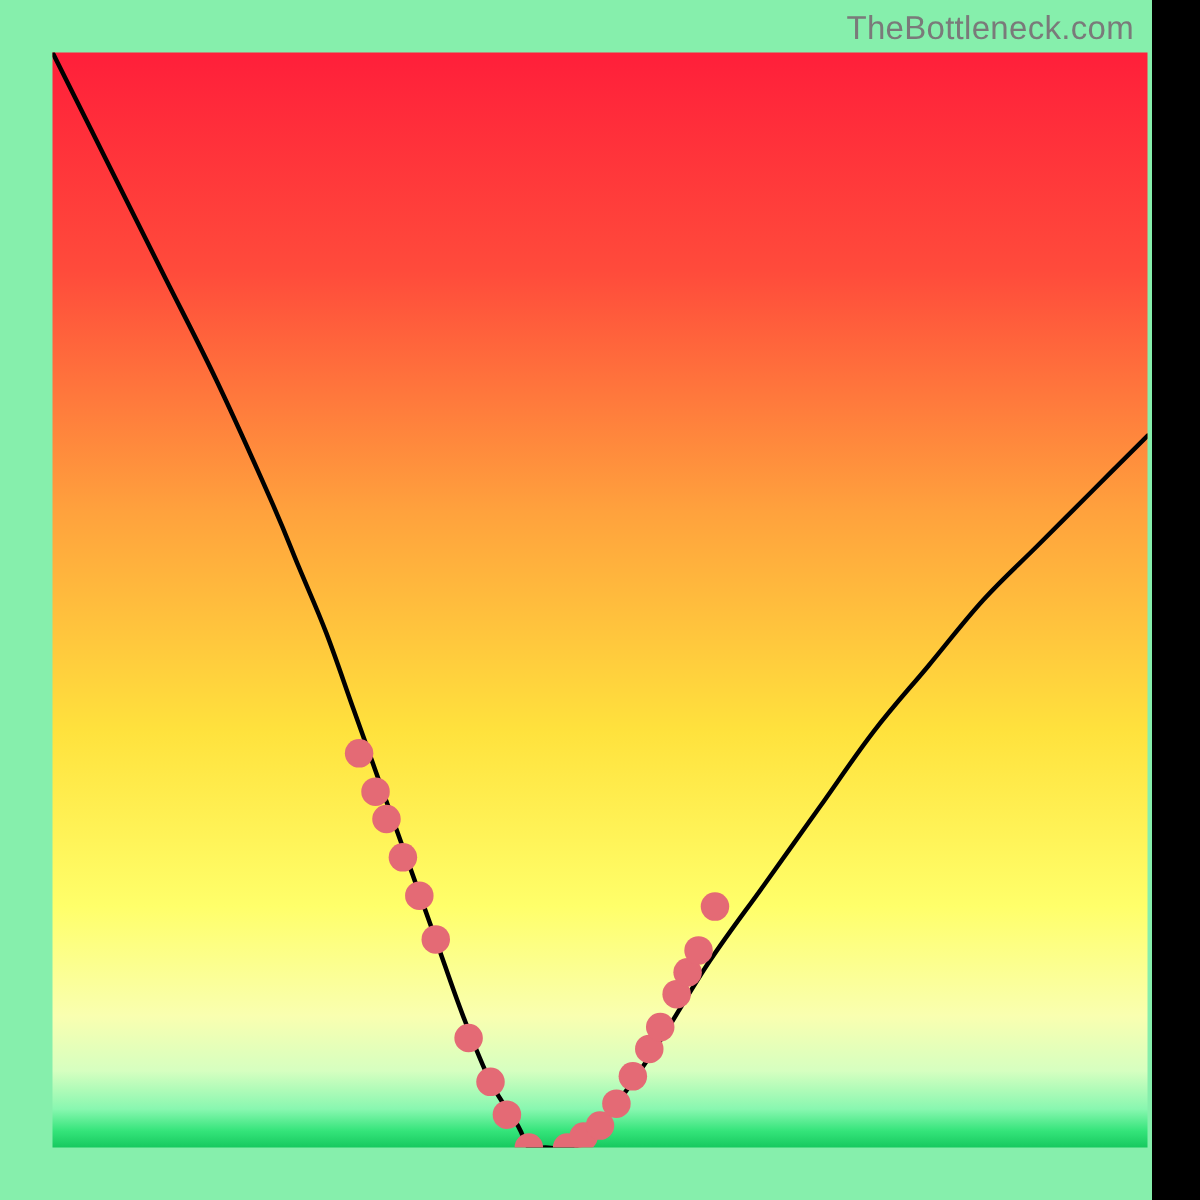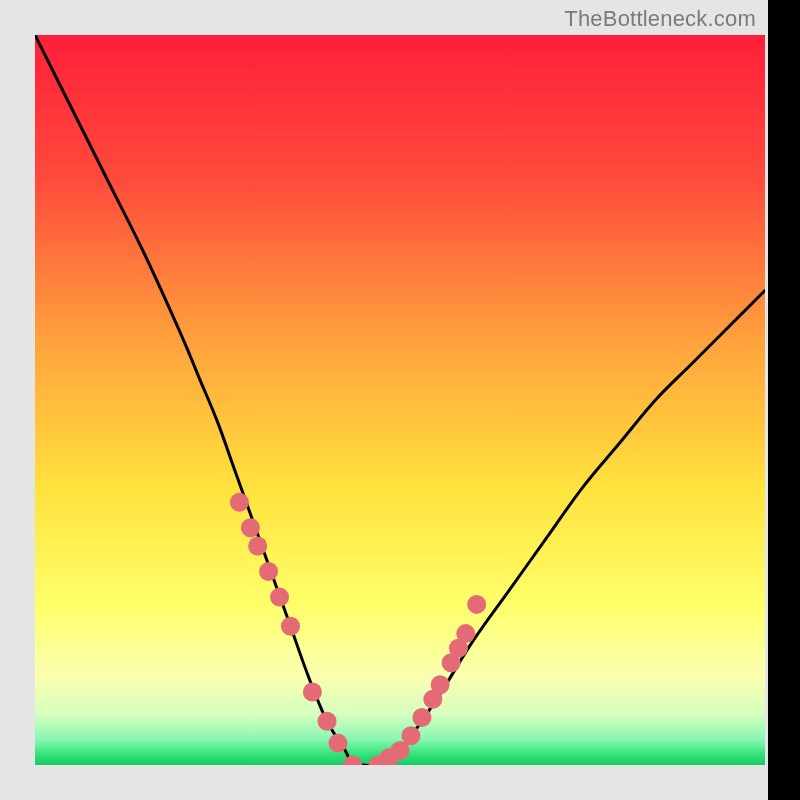--- a/index.html
+++ b/index.html
@@ -10,21 +10,21 @@
     background: #000;
     overflow: hidden;
     font-family: Arial, Helvetica, sans-serif;
   }
   .frame {
     position: absolute;
     left: 0;
     top: 0;
     width: 768px;
     height: 800px;
-    background: #e5e5e5;
+    background: #86efac;
   }
   .watermark {
     position: absolute;
     top: 6px;
     right: 12px;
     color: #7a7a7a;
     font-size: 22px;
     font-weight: 500;
     letter-spacing: 0.2px;
     z-index: 50;

